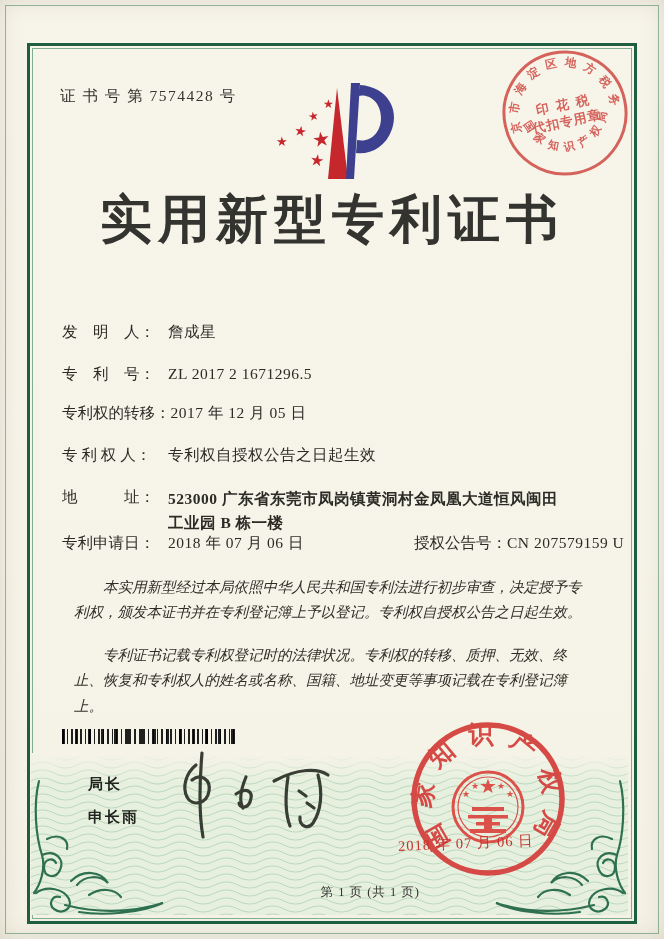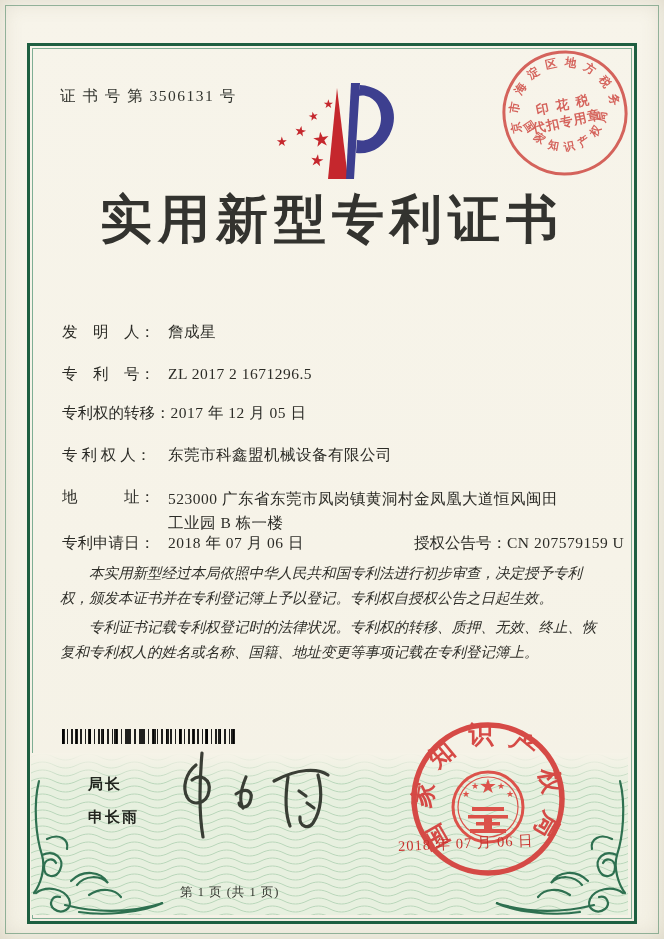--- a/index.html
+++ b/index.html
@@ -22,43 +22,43 @@
 
   .cert-number{position:absolute;left:60px;top:86px;font-size:15.5px;letter-spacing:1.5px;color:#33352f;z-index:3;}
   .logo{position:absolute;left:268px;top:80px;z-index:3;}
   .stamp{position:absolute;left:498px;top:46px;z-index:5;opacity:.92;transform:rotate(-12deg);}
   .title{position:absolute;left:0;top:185px;width:100%;text-align:center;
     font-size:52px;font-weight:600;letter-spacing:6px;color:#33332f;z-index:3;}
 
   .field{position:absolute;left:62px;font-size:15.5px;color:#2c2c27;z-index:3;white-space:nowrap;}
   .flabel{display:inline-block;min-width:106px;}
   .fvalue{letter-spacing:.5px;}
-  .addr-val{display:inline-block;white-space:normal;width:440px;vertical-align:top;line-height:24px;}
+  .addr-val{display:inline-block;white-space:normal;width:440px;vertical-align:top;line-height:24px;font-weight:bold;}
   .grant-no{position:absolute;left:352px;top:0;}
 
   .paras{position:absolute;left:57px;top:558px;width:547px;z-index:3;
     font-size:14.5px;line-height:25.4px;color:#2e2e29;font-style:italic;}
-  .paras p{margin:3px;text-indent:2em;}
+  .paras p{margin:17px;text-indent:2em;}
 
   .barcode{position:absolute;left:62px;top:729px;width:173px;height:15px;z-index:3;
     background:
       repeating-linear-gradient(90deg,#20201e 0 2px,transparent 2px 5px,#20201e 5px 6px,transparent 6px 9px),
       repeating-linear-gradient(90deg,#20201e 0 3px,transparent 3px 8px,transparent 8px 13px);
     background-blend-mode:multiply;}
 
   .director{position:absolute;left:88px;z-index:3;color:#22251f;
     font-family:Liberation Mono, monospace;font-size:15px;font-weight:600;letter-spacing:2px;}
   .dir-title{top:775px;} .dir-name{top:808px;}
   .signature{position:absolute;left:158px;top:745px;z-index:3;}
 
   .seal{position:absolute;left:408px;top:719px;z-index:4;opacity:.95;}
   .seal-date{position:absolute;left:398px;top:834px;z-index:5;color:#c9322d;
     font-size:14.5px;letter-spacing:1px;transform:rotate(-2.5deg);white-space:nowrap;}
 
-  .footer{position:absolute;left:180px;top:884px;width:240px;text-align:left;
+  .footer{position:absolute;left:180px;top:884px;width:240px;text-align:right;
     font-size:12.5px;color:#33352e;z-index:3;letter-spacing:1px;}
 </style>
 </head>
 <body>
 
 <div class="page">
 
   <div class="outer-line"></div>
 
   <svg class="band" width="597" height="162" viewBox="0 0 597 162">
@@ -80,21 +80,21 @@
     <rect x="0" y="0" width="597" height="162" fill="url(#gw)"></rect>
     <use href="#orn"></use>
     <use href="#orn" transform="translate(597,0) scale(-1,1)"></use>
   </svg>
   <div class="band-fade"></div>
 
   <div class="frame">
     <div class="frame-inner"></div>
   </div>
 
-  <div class="cert-number">证 书 号 第 3506131 号</div>
+  <div class="cert-number">证 书 号 第 7574428 号</div>
 
   <svg class="logo" width="132" height="110" viewBox="0 0 132 110">
     <path d="M69,8 L60,99 L80,99 Z" fill="#c5272d"></path>
     <path d="M83,3 L92,3 L86,99 L78,99 Z" fill="#3d3f8f"></path>
     <path d="M92,5 C120,7 131,30 124,49 C118,67 102,75 88,73 L89,60 C103,63 113,52 113,38 C113,22 101,13 90,16 Z" fill="#3d3f8f"></path>
     <text x="55" y="28" font-size="12" fill="#c5272d">★</text>
     <text x="40" y="40" font-size="12" fill="#c5272d" transform="rotate(-12 46 36)">★</text>
     <text x="26" y="56" font-size="14" fill="#c5272d" transform="rotate(10 33 52)">★</text>
     <text x="8" y="66" font-size="13" fill="#c5272d">★</text>
     <text x="44" y="66" font-size="20" fill="#c5272d" transform="rotate(-8 54 58)">★</text>
@@ -120,21 +120,21 @@
   <div class="field" style="top:322px">
     <span class="flabel">发　明　人：</span><span class="fvalue">詹成星</span>
   </div>
   <div class="field" style="top:364px">
     <span class="flabel">专　利　号：</span><span class="fvalue">ZL 2017 2 1671296.5</span>
   </div>
   <div class="field" style="top:403px">
     <span class="flabel">专利权的转移：</span><span class="fvalue">2017 年 12 月 05 日</span>
   </div>
   <div class="field" style="top:445px">
-    <span class="flabel">专 利 权 人：</span><span class="fvalue">东莞市科鑫盟机械设备有限公司</span>
+    <span class="flabel">专 利 权 人：</span><span class="fvalue">专利权自授权公告之日起生效</span>
   </div>
   <div class="field" style="top:487px">
     <span class="flabel">地　　　址：</span><span class="fvalue addr-val"><span>523000 广东省东莞市凤岗镇黄洞村金凤凰大道恒风闽田</span><br><span>工业园 B 栋一楼</span></span>
   </div>
   <div class="field" style="top:533px">
     <span class="flabel">专利申请日：</span><span class="fvalue">2018 年 07 月 06 日</span>
     <span class="grant-no">
       <span>授权公告号：</span><span class="fvalue">CN 207579159 U</span>
     </span>
   </div>

